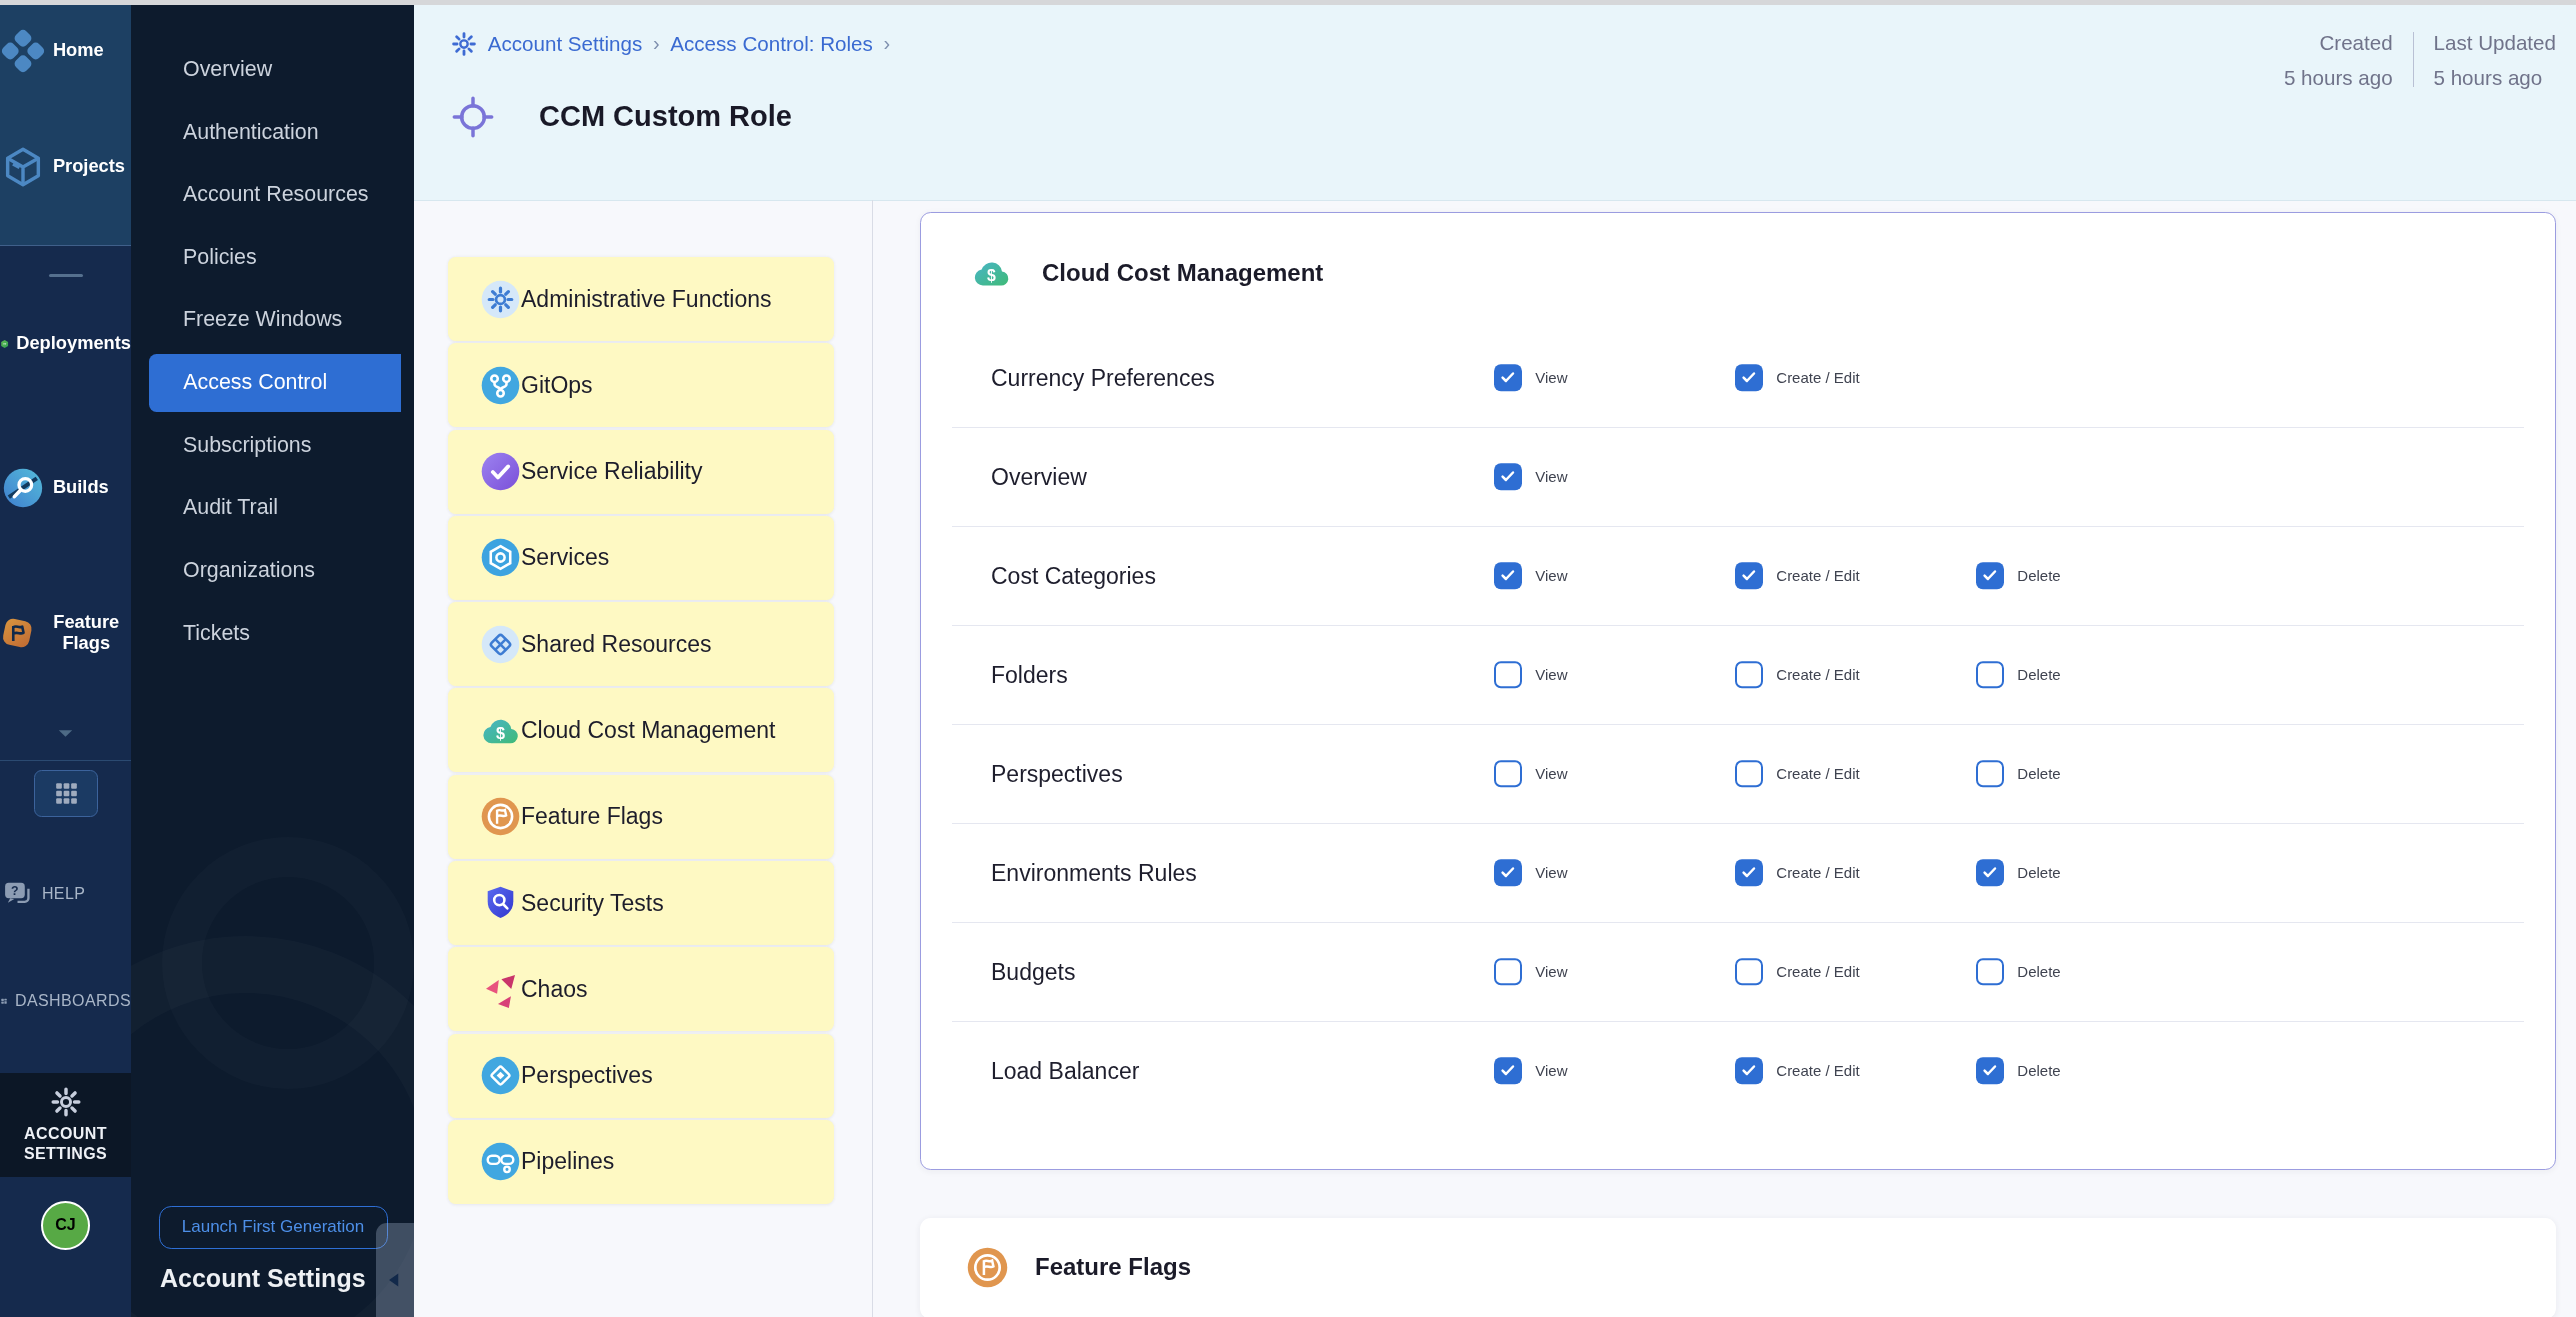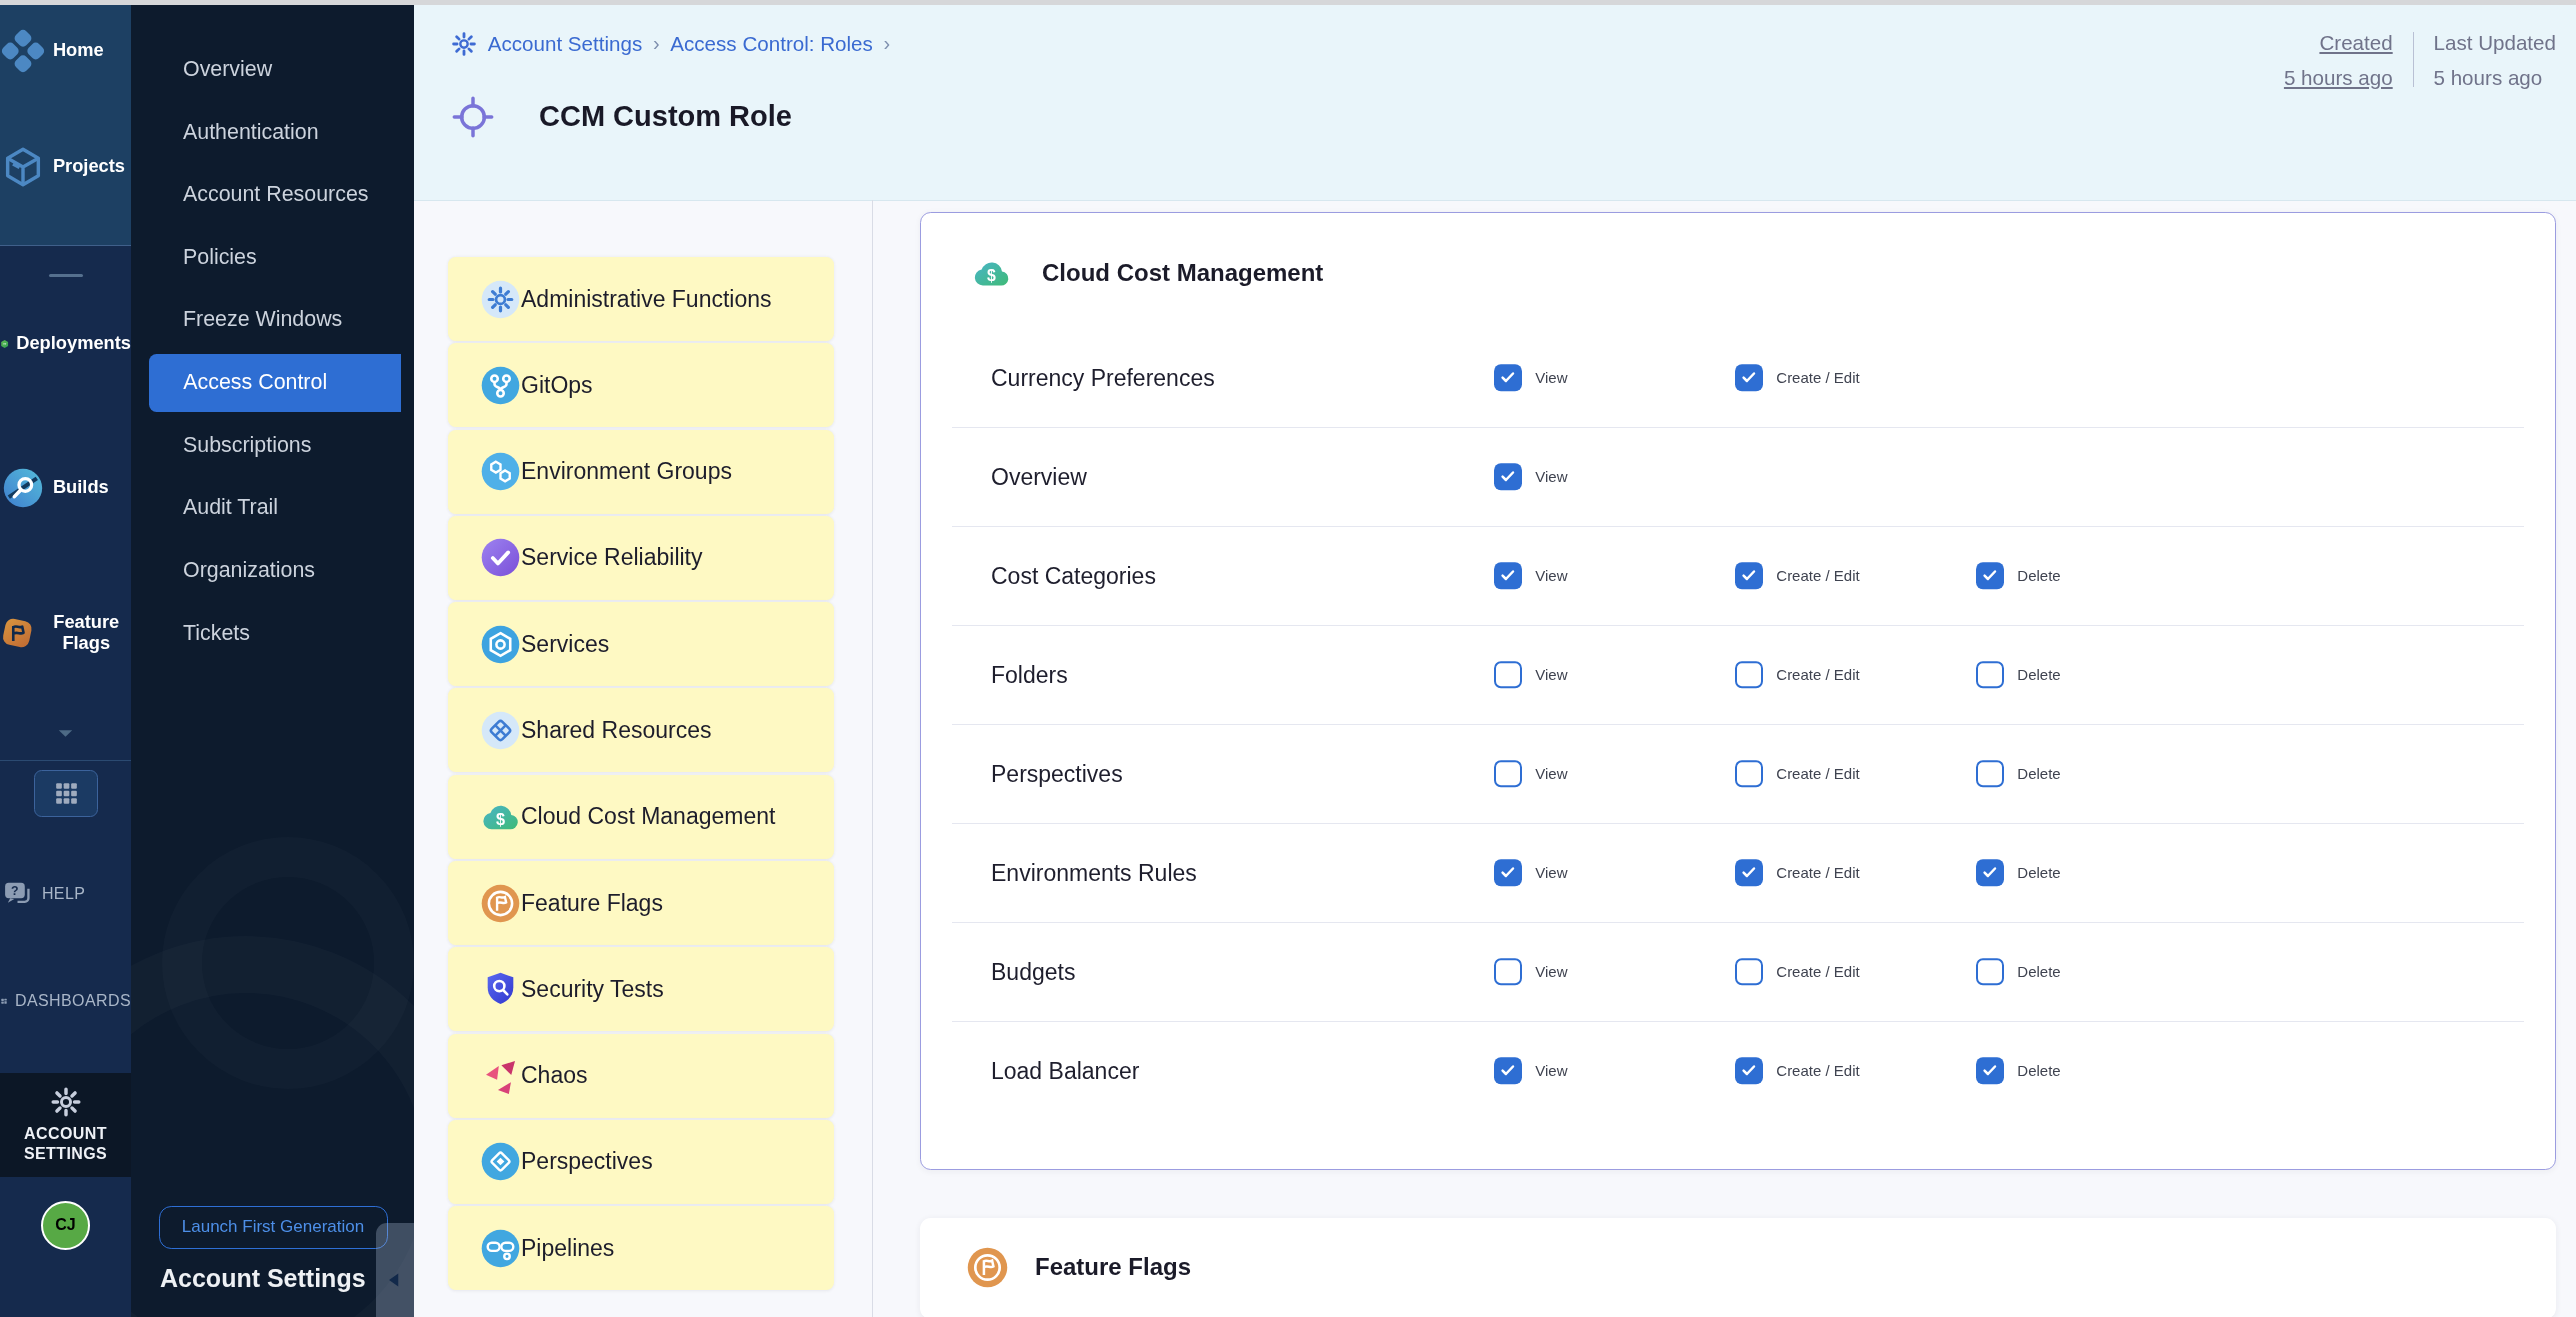--- a/index.html
+++ b/index.html
@@ -53,21 +53,21 @@
   .hdr { position:absolute; left:414px; top:4.6px; right:0; height:196px; background:#e9f5fa; border-bottom:0.8px solid #d7e7ef; z-index:2; }
   .crumbs { position:absolute; left:37px; top:26px; display:flex; align-items:center; gap:10.7px; }
   .crumbs .icon { width:26px; height:26px; color:#3e6bd3; }
   .crumb { color:#3a6ad1; font-size:20.6px; cursor:pointer; }
   .crumb-sep { color:#7e8fae; font-size:20px; }
   .titlerow { position:absolute; left:37px; top:90px; display:flex; align-items:center; gap:44px; }
   .titlerow .icon { width:44px; height:44px; }
   .page-title { color:#191927; font-size:29px; font-weight:600; }
   .meta { position:absolute; right:20px; top:23px; display:flex; gap:20px; }
   .meta .col { display:flex; flex-direction:column; gap:6.1px; font-size:20.6px; color:#70738a; line-height:29px; }
-  .meta .col.r { text-align:right;text-decoration:underline; }
+  .meta .col.r { text-align:right; }
   .meta .vline { width:0.8px; background:#b9c0d4; margin:4.6px 0; }
 
   
   .body { position:absolute; left:414px; top:200px; right:0; bottom:0; background:#f7f8fc; }
   .vdiv { position:absolute; left:872px; top:200px; bottom:0; width:0.8px; background:#d9dce6; z-index:2; }
 
   
   .modlist { position:absolute; left:448px; top:257px; width:386px; z-index:2; }
   .modcard { height:84px; margin-bottom:2.3px; background:#fef9c3; border-radius:7.6px; box-shadow:0 0.8px 3.1px rgba(40,41,61,.08);
     display:flex; align-items:center; padding-left:32px; cursor:pointer; }
@@ -358,32 +358,20 @@
               <circle cx="12" cy="16.5" r="1.9"></circle>
               <path d="M8.5 10v1.2c0 2 3.5 1.6 3.5 3.4M15.5 10v1.2c0 2-3.5 1.6-3.5 3.4"></path>
             </g>
           </svg>
         </span>
         <span class="lbl">GitOps</span>
       </div>
       <div class="modcard">
         <span class="icon">
           <svg viewBox="0 0 24 24">
-            <circle cx="12" cy="12" r="11" fill="#4fb0e8"></circle>
-            <g fill="none" stroke="#fff" stroke-width="1.4">
-              <path d="M9.3 6.3l2.7 1.6v3.1l-2.7 1.6-2.7-1.6V7.9z"></path>
-              <path d="M14.7 11.4l2.7 1.6v3.1l-2.7 1.6-2.7-1.6v-3.1z"></path>
-            </g>
-          </svg>
-        </span>
-        <span class="lbl">Environment Groups</span>
-      </div>
-      <div class="modcard">
-        <span class="icon">
-          <svg viewBox="0 0 24 24">
             <circle cx="12" cy="12" r="11" fill="url(#g-sr)"></circle>
             <path d="M7.5 12.3l3 3.2 6-6.5" fill="none" stroke="#fff" stroke-width="2.2" stroke-linecap="round" stroke-linejoin="round"></path>
           </svg>
         </span>
         <span class="lbl">Service Reliability</span>
       </div>
       <div class="modcard">
         <span class="icon">
           <svg viewBox="0 0 24 24">
             <circle cx="12" cy="12" r="11" fill="#3da3e0"></circle>

